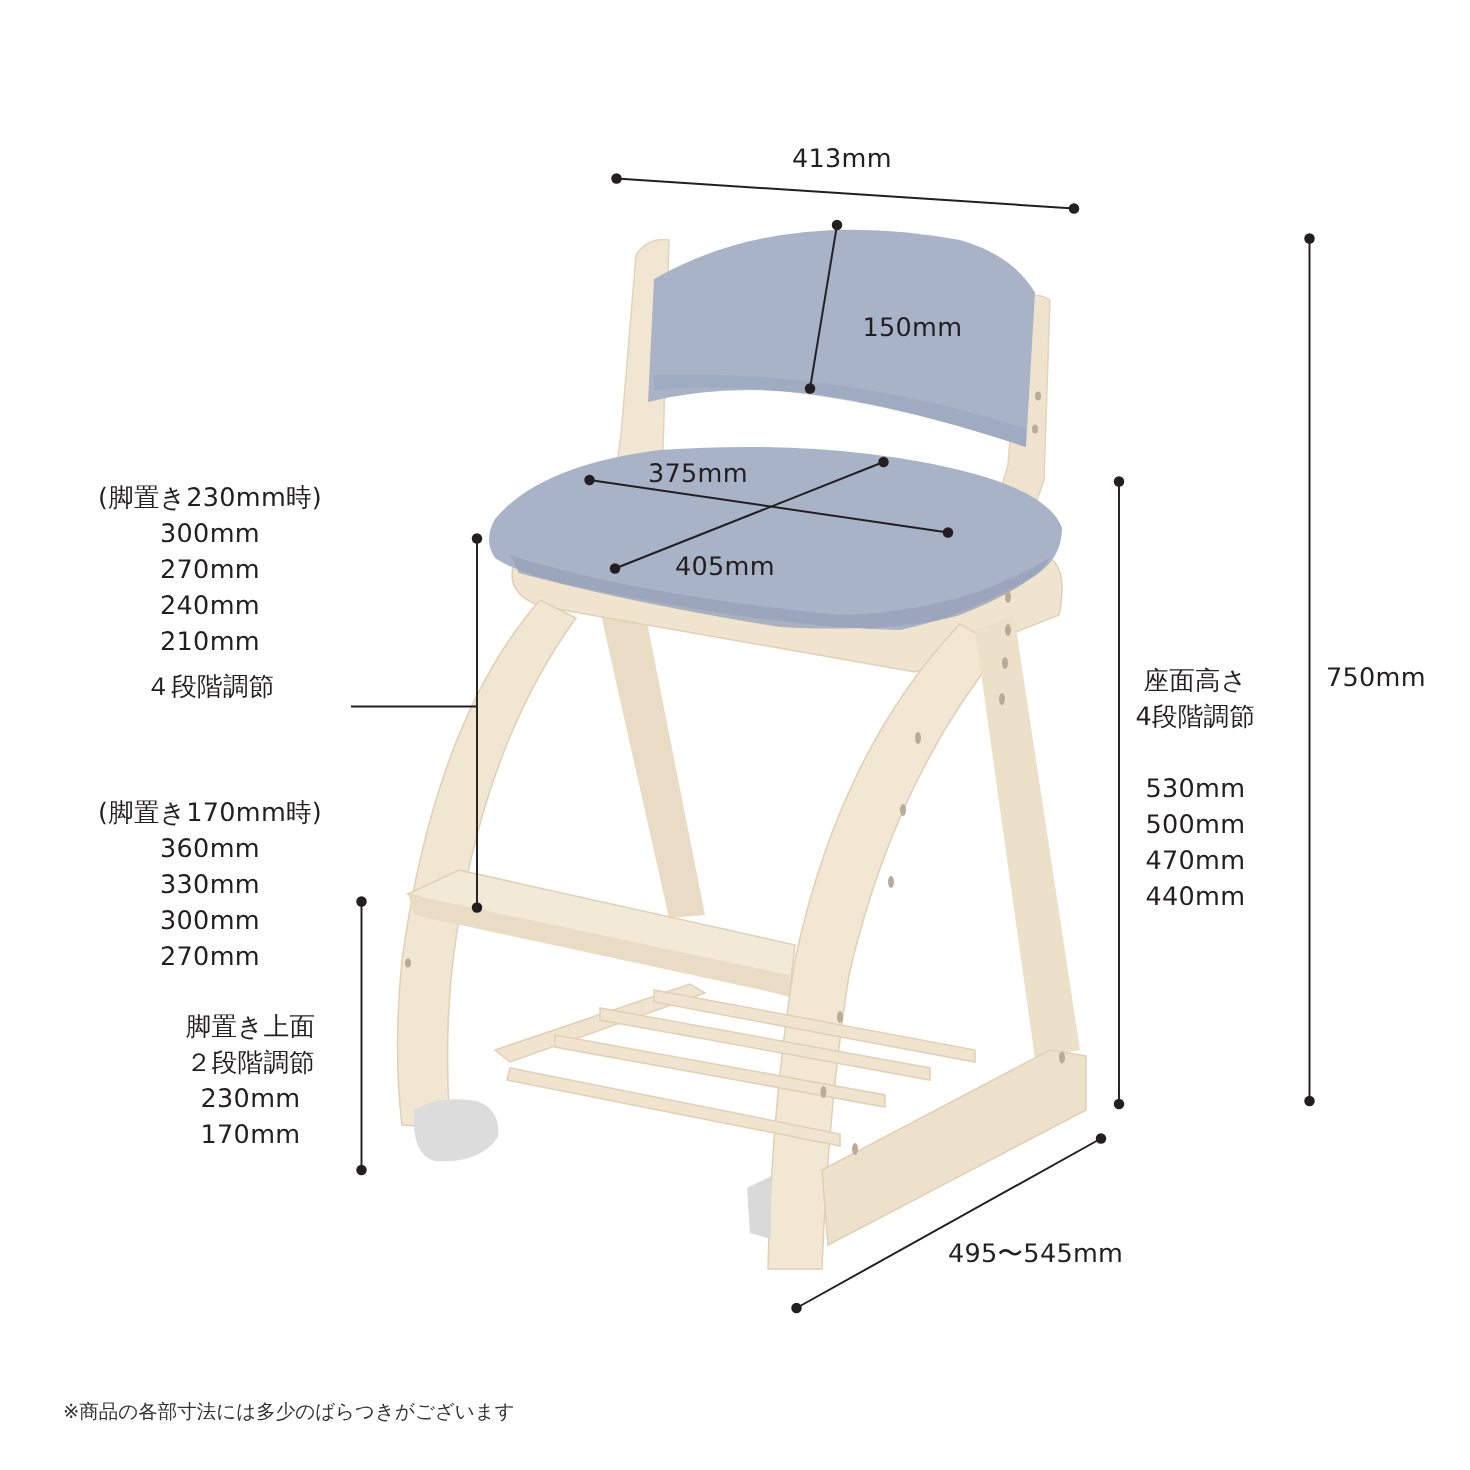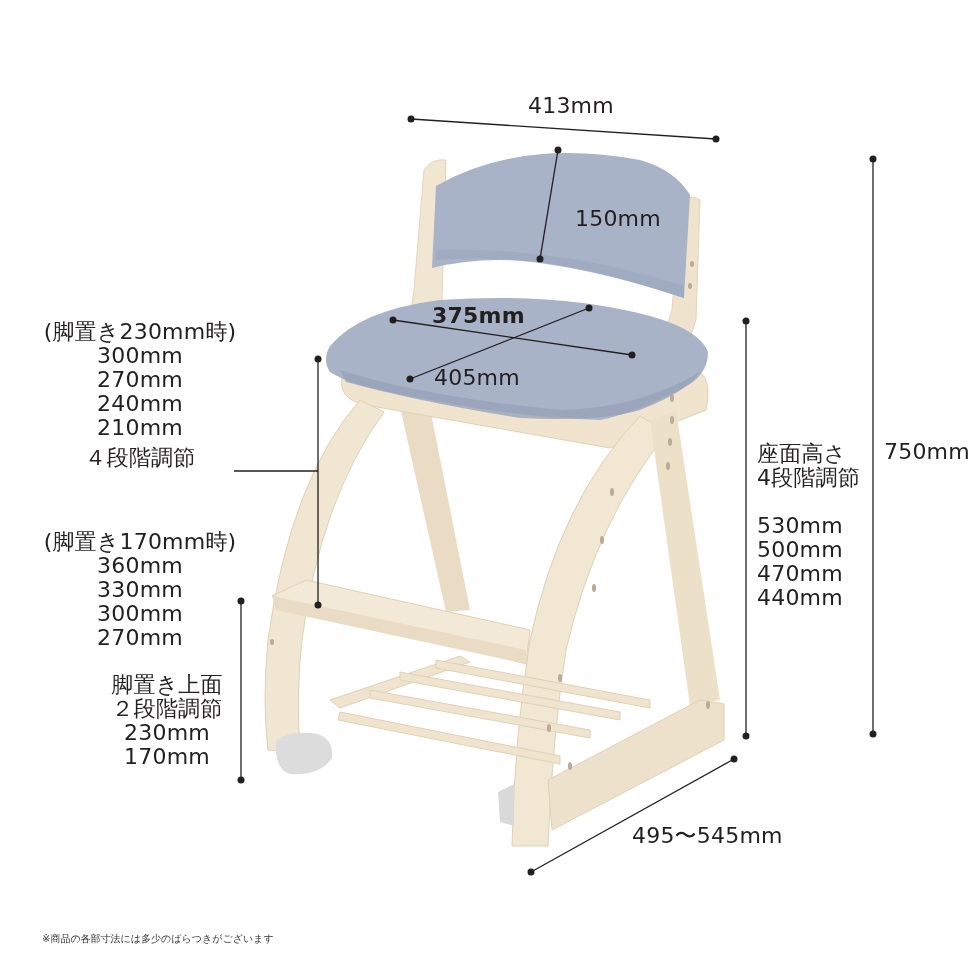--- a/index.html
+++ b/index.html
@@ -1,24 +1,24 @@
 <!DOCTYPE html>
 <html><head>
 <meta charset="utf-8">
 <style>
   html, body { margin: 0; padding: 0; background: #ffffff; }
   body { width: 980px; height: 980px; position: relative; overflow: hidden;
          font-family: "DejaVu Sans", "Liberation Sans", sans-serif; color: #231f20; }
   .canvas { position: absolute; left: 0; top: 0; width: 980px; height: 980px; }
-  .lbl { position: absolute; font-size: 22px; line-height: 24px; white-space: nowrap; letter-spacing: 0.2px; }
+  .lbl { position: absolute; font-size: 17px; line-height: 24px; white-space: nowrap; letter-spacing: 0.2px; }
   .center { text-align: center; }
-  .left { text-align: left; }
+  .left { text-align: center; }
   .block { position: absolute; }
   .block .lbl { position: static; display: block; }
-  .note { position: absolute; left: 42px; top: 932px; font-size: 10px; color: #333; white-space: nowrap; }
+  .note { position: absolute; left: 42px; top: 932px; font-size: 13px; color: #333; white-space: nowrap; }
 </style>
 </head>
 <body>
 
 <svg class="canvas" viewBox="0 0 980 980" xmlns="http://www.w3.org/2000/svg">
   <g>
 
     <path d="M424,170 Q432,158 446,160 L442,300 L430,360 L404,358 L414,290 Z" fill="#f1e6d2" stroke="#e3d4ba" stroke-width="1"></path>
 
     <path d="M680,205 Q688,192 700,200 L696,320 L668,400 L646,396 L672,310 Z" fill="#efe3ce" stroke="#e3d4ba" stroke-width="1"></path>
@@ -109,22 +109,22 @@
     <line x1="234" y1="471" x2="318" y2="471"></line>
 
     <line x1="241" y1="601" x2="241" y2="780"></line>
     <circle cx="241" cy="601" r="3.5" stroke="none"></circle>
       <circle cx="241" cy="780" r="3.5" stroke="none"></circle>
   </g>
 </svg>
 
 <div class="lbl" style="left:528px; top:94px;">413mm</div>
 <div class="lbl" style="left:562px; top:207px;margin-left:13px;">150mm</div>
-<div class="lbl" style="left:432px; top:304px;font-weight:bold;">375mm</div>
-<div class="lbl" style="left:434px; top:366px;">405mm</div>
+<div class="lbl" style="left:432px; top:304px;">375mm</div>
+<div class="lbl" style="left:450px; top:366px;">405mm</div>
 <div class="lbl" style="left:884px; top:440px;">750mm</div>
 <div class="lbl" style="left:632px; top:824px;">495〜545mm</div>
 
 <div class="block left" style="left:757px; top:442px;">
   <span class="lbl">座面高さ</span>
   <span class="lbl">4段階調節</span>
   <span class="lbl" style="height:24px;"></span>
   <span class="lbl">530mm</span>
   <span class="lbl">500mm</span>
   <span class="lbl">470mm</span>

